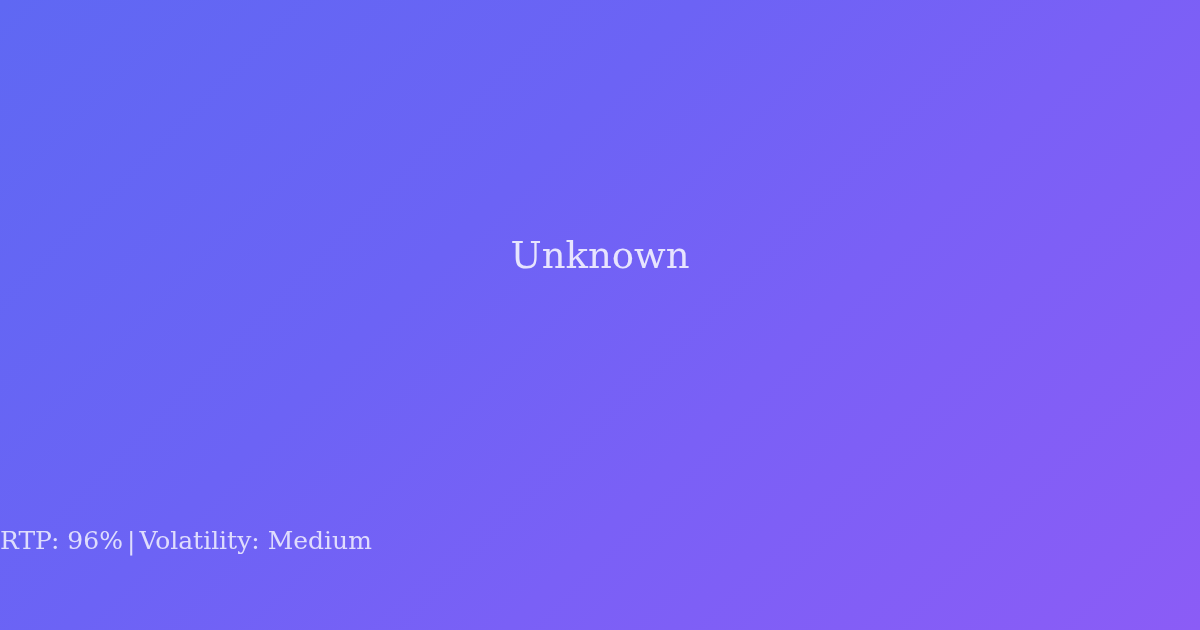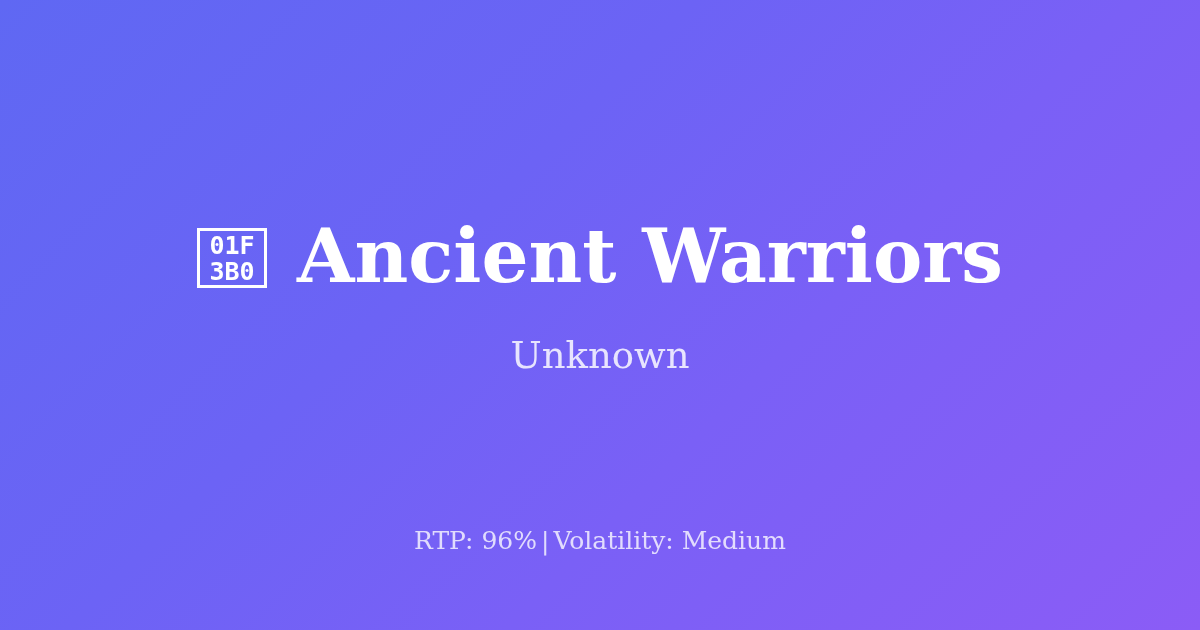--- a/index.html
+++ b/index.html
@@ -97,51 +97,40 @@
     white-space: nowrap;
     text-align: center;
   }
 
   
   .card-meta {
     position: absolute;
     left: 0;
     right: 0;
     top: 526px;
-    text-align: center;
     font-family: "DejaVu Serif", "Liberation Serif", serif;
     font-weight: 400;
     font-size: 25px;
     line-height: 30px;
     color: rgba(255, 255, 255, 0.78);
     white-space: nowrap;
   }
 
   .card-meta .meta-sep {
     padding: 0 4px;
     color: rgba(255, 255, 255, 0.78);
   }
 </style>
 </head>
 <body>
 
 <div class="og-card">
 
   <div class="hero">
 
-    <div class="title-row">
-
-      <span class="tofu-icon">
-        <span class="hex-row">01F</span>
-        <span class="hex-row">3B0</span>
-      </span>
-
-      <h1 class="card-title">Ancient Warriors</h1>
-
-    </div>
 
     <p class="card-subtitle">Unknown</p>
 
   </div>
 
   <div class="card-meta">
     <span>RTP: 96%</span><span class="meta-sep">|</span><span>Volatility: Medium</span>
   </div>
 
 </div>

